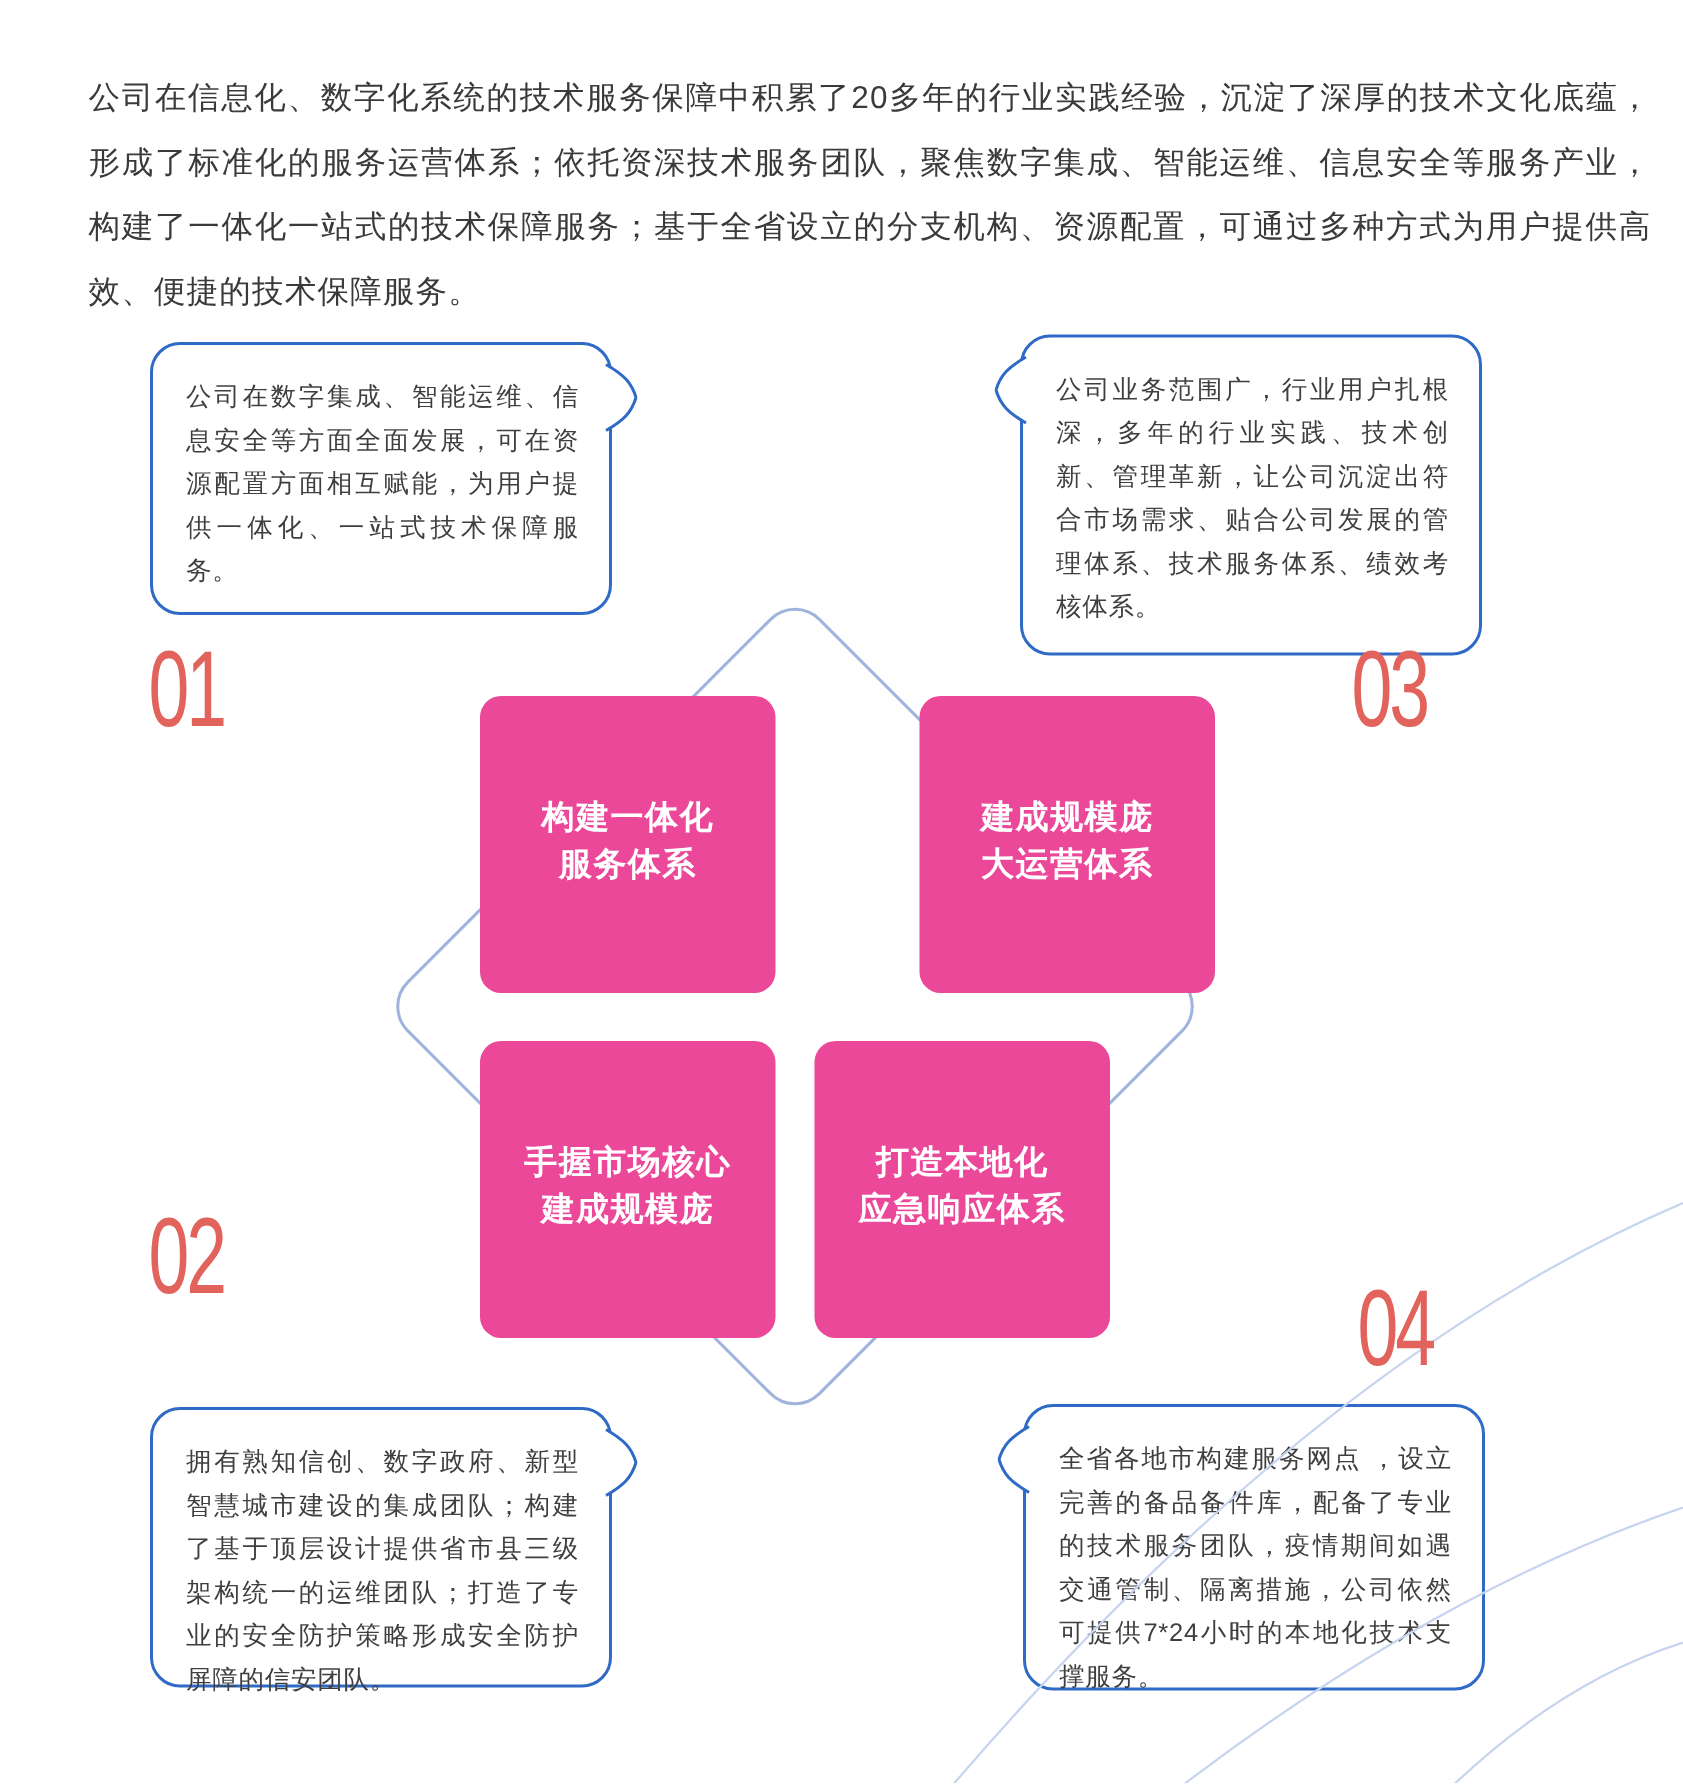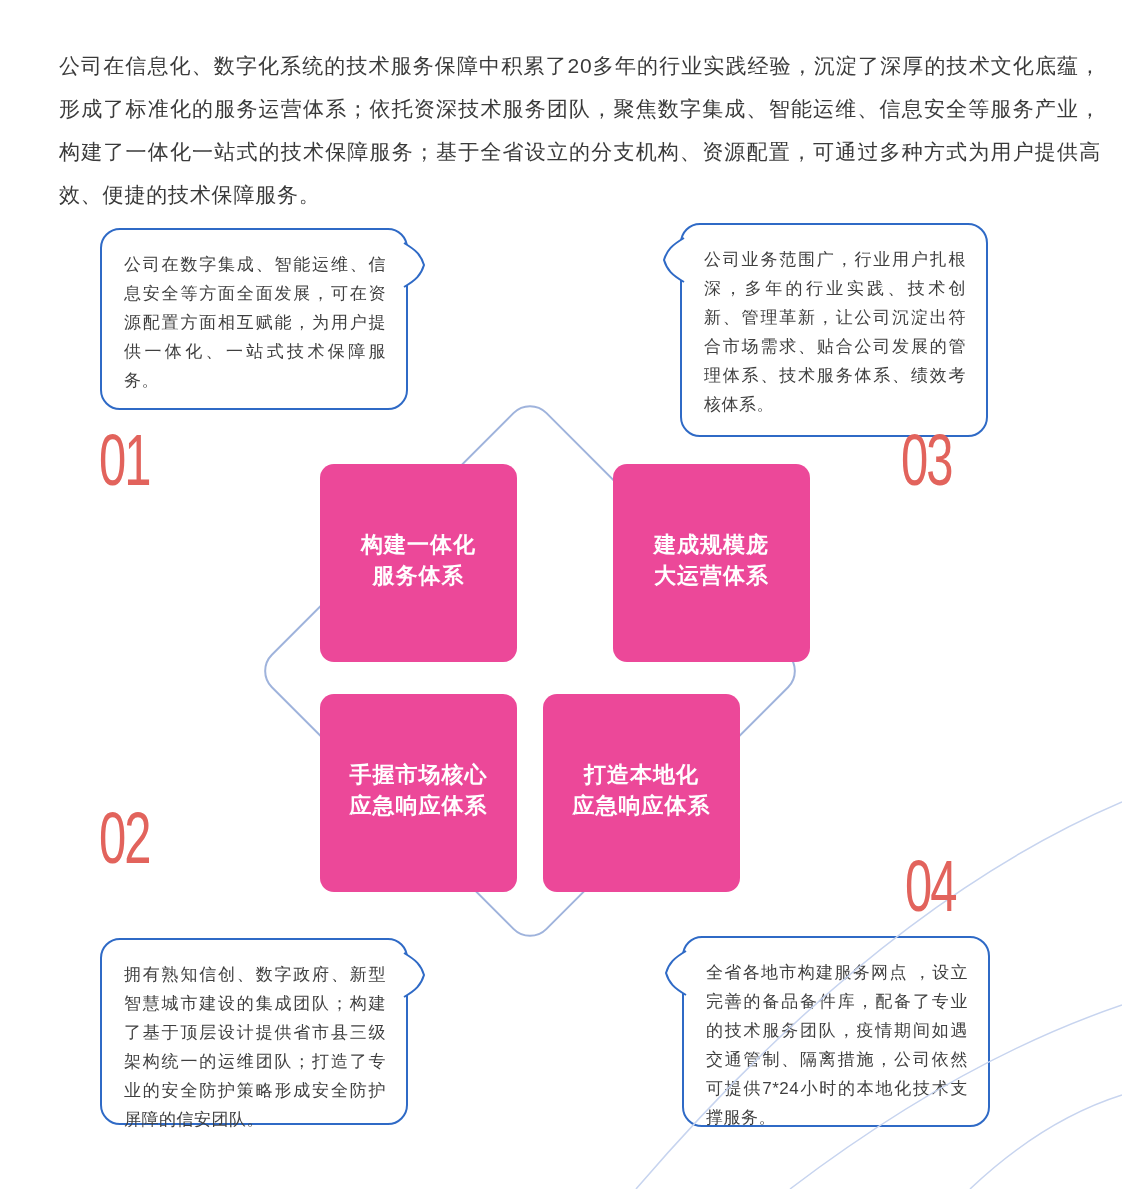--- a/index.html
+++ b/index.html
@@ -150,21 +150,21 @@
   <div class="tile tile-tl">
     <span>构建一体化
 服务体系</span>
   </div>
   <div class="tile tile-tr">
     <span>建成规模庞
 大运营体系</span>
   </div>
   <div class="tile tile-bl">
     <span>手握市场核心
-应急响应体系</span>
+建成规模庞</span>
   </div>
   <div class="tile tile-br">
     <span>打造本地化
 应急响应体系</span>
   </div>
 
   <div class="num num-01">
     <span>01</span>
   </div>
   <div class="num num-02">

